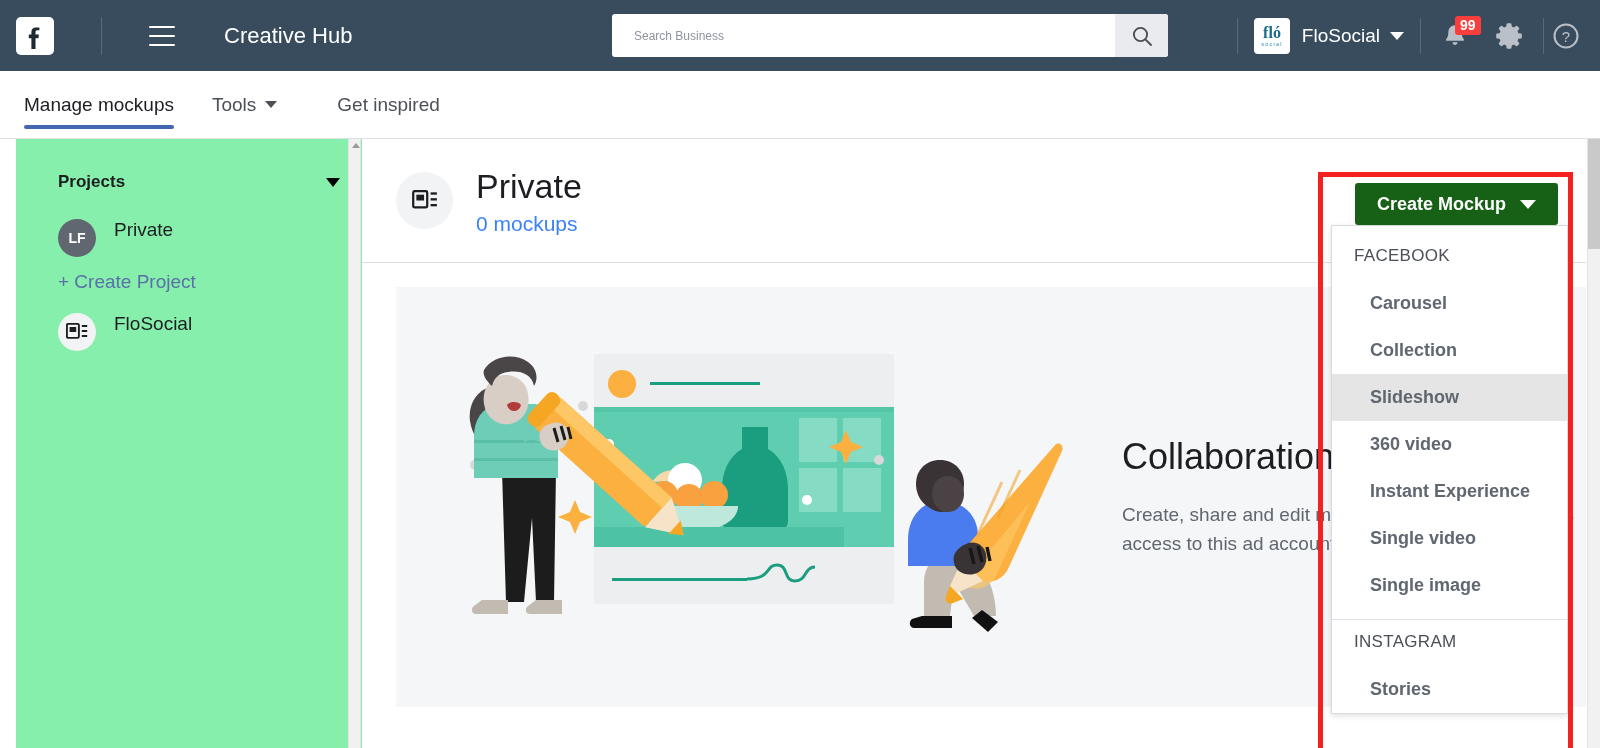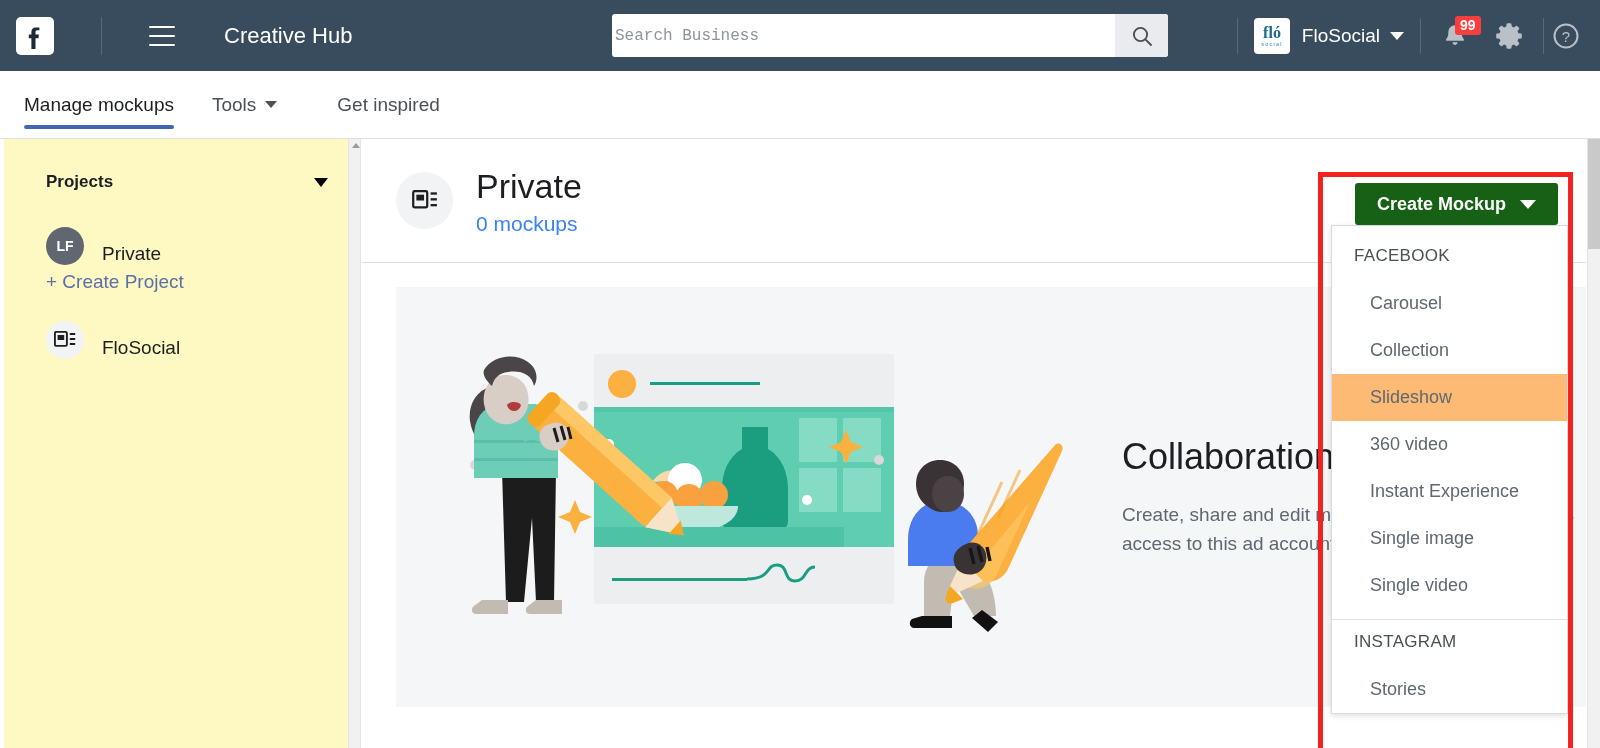--- a/index.html
+++ b/index.html
@@ -39,22 +39,22 @@
     white-space: nowrap; flex: 0 0 auto;
   }
   .search-wrap {
     position: absolute; left: 612px; top: 14px;
     width: 556px; height: 43px;
     background: #ffffff; border-radius: 3px;
     display: flex; align-items: center; overflow: hidden;
   }
   .search-input {
     flex: 1; height: 100%; border: none; outline: none;
-    padding: 0 3px; font-size: 16px; color: #1c2b33;
-    font-family: Liberation Mono, monospace; background: transparent;
+    padding: 0 22px; font-size: 12px; color: #1c2b33;
+    font-family: Liberation Sans, sans-serif; background: transparent;
   }
   .search-input::placeholder { color: #8d949e; }
   .search-btn {
     width: 53px; height: 43px; background: #e9ebee;
     border: none; cursor: pointer;
     display: flex; align-items: center; justify-content: center;
   }
   .right-cluster {
     position: absolute; right: 0; top: 0; height: 71px;
     display: flex; align-items: center;
@@ -98,35 +98,35 @@
     height:4px; background:#4267b2; border-radius:2px;
   }
   .tab-caret {
     width:0;height:0;margin-left:9px;
     border-left:6px solid transparent;border-right:6px solid transparent;
     border-top:7px solid #4b4f56;
   }
 
   
   .sidebar {
-    position:absolute; top:139px; left:4px; width:348px; height:609px;
-    background:#fef9c3;
+    position:absolute; top:139px; left:16px; width:348px; height:609px;
+    background:#86efac;
   }
   .side-section {
     display:flex; align-items:center; justify-content:space-between;
     padding: 0 24px 0 42px; height: 34px;
   }
   .side-section-title { font-size:17px; font-weight:bold; color:#1c1e21; }
   .side-caret {
     width:0;height:0;
     border-left:7px solid transparent;border-right:7px solid transparent;
     border-top:9px solid #000000; cursor:pointer;
   }
   .side-item {
-    display:flex; align-items:flex-end; padding-left:42px; height:46px;
+    display:flex; align-items:flex-start; padding-left:42px; height:46px;
     cursor:pointer;
   }
   .avatar-circle {
     width:38px; height:38px; border-radius:50%;
     background:#606770; color:#ffffff; font-size:14px; font-weight:bold;
     display:flex; align-items:center; justify-content:center; flex:0 0 auto;
   }
   .acct-circle {
     width:38px; height:38px; border-radius:50%;
     background:#f2f3f5; display:flex; align-items:center; justify-content:center;
@@ -208,23 +208,23 @@
     position:absolute; left:1331px; top:225px; width:237px;
     background:#ffffff; border:1px solid #d9dade;
     box-shadow:0 2px 6px rgba(0,0,0,.12);
     z-index:25; padding: 8px 0 0 0;
   }
   .dd-group-label {
     font-size:17px; font-weight:normal; color:#4b4f56;
     letter-spacing:.3px; padding:12px 0 14px 22px;
   }
   .dd-item {
-    font-size:18px; color:#606770; padding:13px 0 13px 38px; cursor:pointer;
-  }
-  .dd-item.hovered { background:#fdba74; }
+    font-size:18px; color:#606770; padding:13px 0 13px 38px; cursor:pointer;font-weight:bold;
+  }
+  .dd-item.hovered { background:#e5e5e5; }
   .dd-sep { height:1px; background:#e0e1e4; margin:10px 0 0 0; }
 </style>
 </head>
 <body>
 
 <div class="topbar">
   <div class="fb-logo">
     <svg width="26" height="26" viewBox="0 0 26 26">
       <path d="M16.8 4.4h-3.1c-2.6 0-4.3 1.7-4.3 4.4v2.6H6.8v3.9h2.6V26h4.1V15.3h2.9l.5-3.9h-3.4V9.2c0-1.1.3-1.9 1.9-1.9h2V4.4z" fill="#1c2b33"></path>
     </svg>
@@ -453,20 +453,20 @@
   </button>
 </div>
 
 <div class="dropdown">
   <div class="dd-group-label">FACEBOOK</div>
   <div class="dd-item">Carousel</div>
   <div class="dd-item">Collection</div>
   <div class="dd-item hovered">Slideshow</div>
   <div class="dd-item">360 video</div>
   <div class="dd-item">Instant Experience</div>
+  <div class="dd-item">Single video</div>
   <div class="dd-item">Single image</div>
-  <div class="dd-item">Single video</div>
   <div class="dd-sep"></div>
   <div class="dd-group-label">INSTAGRAM</div>
   <div class="dd-item">Stories</div>
 </div>
 
 <div class="redbox"></div>
 
 </body></html>

